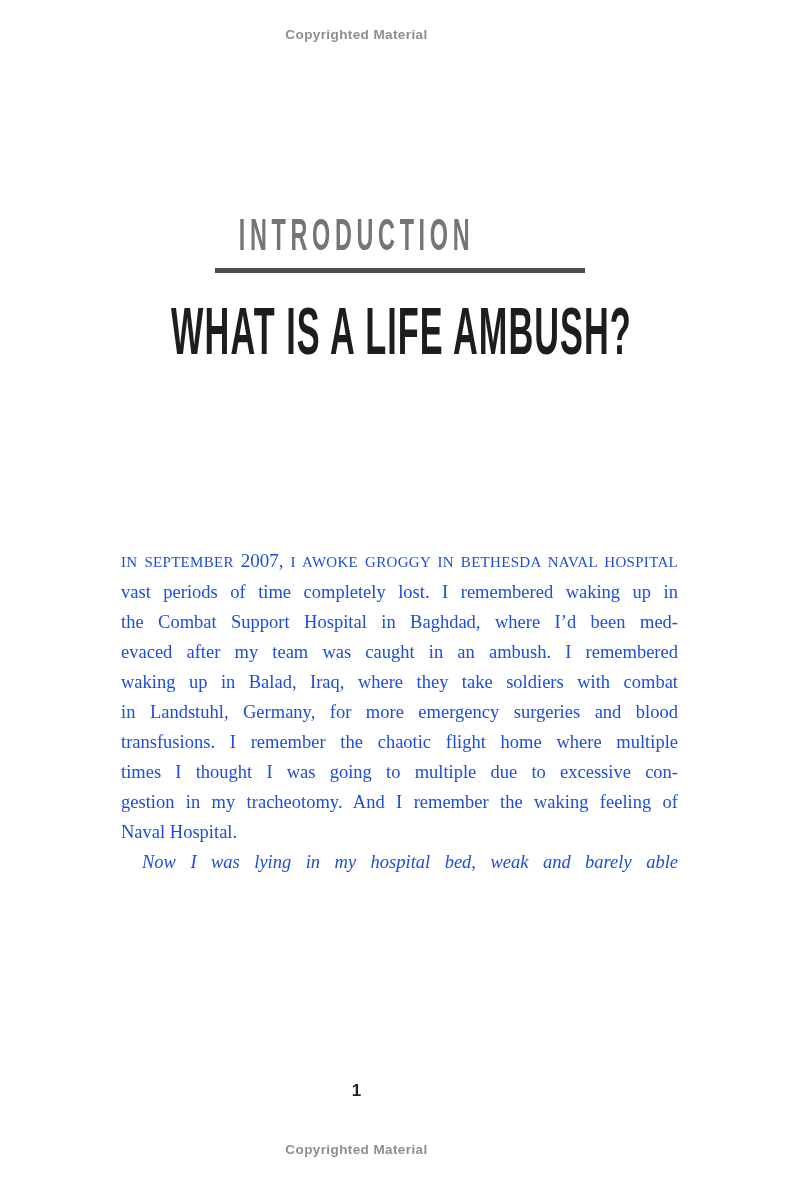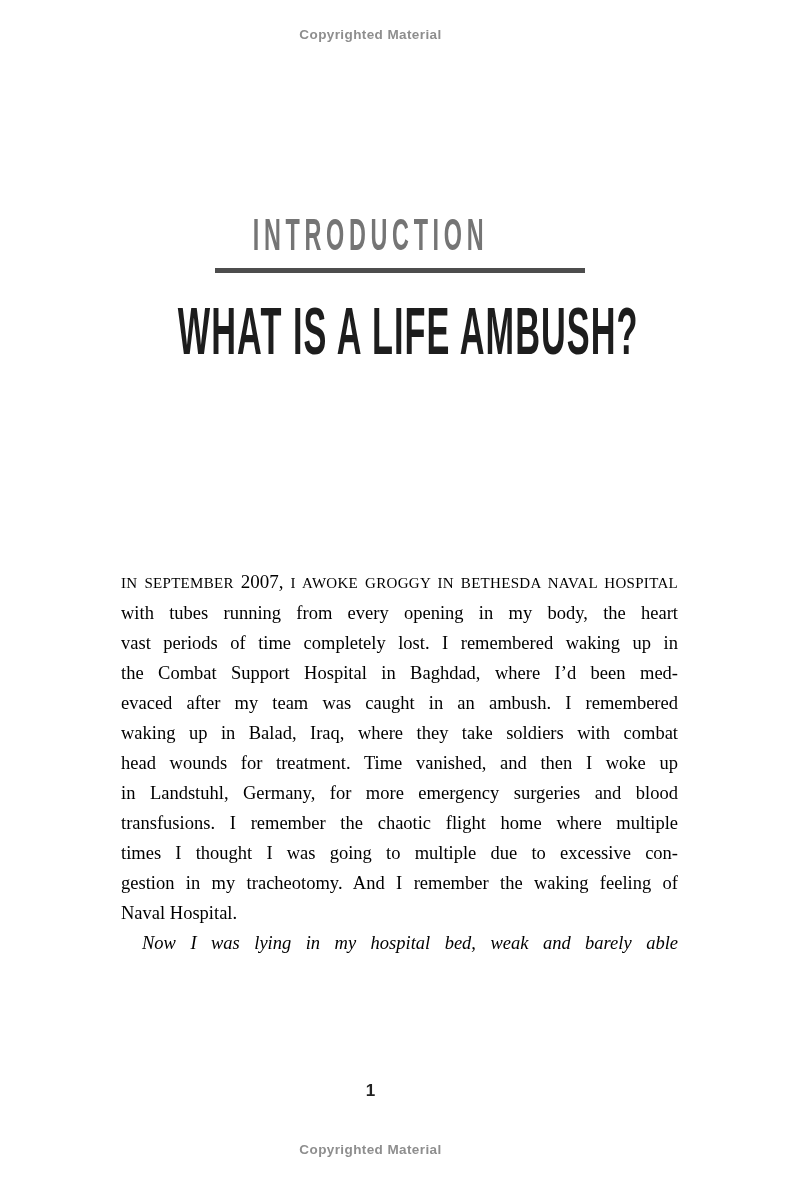--- a/index.html
+++ b/index.html
@@ -3,21 +3,20 @@
 <meta charset="utf-8">
 <style>
   html, body { margin: 0; padding: 0; background: #ffffff; }
   .page {
     position: relative;
     width: 713px;
     height: 1184px;
     background: #ffffff;
     overflow: hidden;
     font-family: "Liberation Serif", serif;
-    padding-left: 28px;
   }
   .copyright {
     position: absolute;
     left: 0; right: 0;
     text-align: center;
     font-family: "Liberation Sans", sans-serif;
     font-weight: 700;
     font-size: 13.5px;
     letter-spacing: 0.4px;
     color: #8e8e8e;
@@ -59,23 +58,22 @@
     letter-spacing: 2px;
     color: #1d1d1d;
     transform: scaleX(0.52);
     white-space: nowrap;
   }
   .body-text {
     position: absolute;
     left: 121px;
     top: 546px;
     width: 557px;
-    color: #000000;
+    color: #1d4ed8;
     font-size: 18.5px;
-    margin-top: 21px;
   }
   .line {
     line-height: 30px;
     text-align: justify;
     text-align-last: justify;
   }
   .line.pend { text-align-last: left; }
   .line.indent { text-indent: 21px; font-style: italic; }
   .line.sc {
     font-size: 15px;
@@ -105,26 +103,24 @@
   <div class="copyright top">Copyrighted Material</div>
 
   <div class="intro-heading">INTRODUCTION</div>
 
   <div class="heading-rule"></div>
 
   <div class="chapter-title">WHAT IS A LIFE AMBUSH?</div>
 
   <div class="body-text">
       <div class="line sc"><span>IN SEPTEMBER </span><span class="lining">2007,</span><span> I AWOKE GROGGY IN BETHESDA NAVAL HOSPITAL</span></div>
-      <div class="line">with tubes running from every opening in my body, the heart</div>
       <div class="line">vast periods of time completely lost. I remembered waking up in</div>
       <div class="line">the Combat Support Hospital in Baghdad, where I’d been med-</div>
       <div class="line">evaced after my team was caught in an ambush. I remembered</div>
       <div class="line">waking up in Balad, Iraq, where they take soldiers with combat</div>
-      <div class="line">head wounds for treatment. Time vanished, and then I woke up</div>
       <div class="line">in Landstuhl, Germany, for more emergency surgeries and blood</div>
       <div class="line">transfusions. I remember the chaotic flight home where multiple</div>
       <div class="line">times I thought I was going to multiple due to excessive con-</div>
       <div class="line">gestion in my tracheotomy. And I remember the waking feeling of</div>
       <div class="line pend">Naval Hospital.</div>
       <div class="line indent">Now I was lying in my hospital bed, weak and barely able</div>
     </div>
 
   <div class="page-number">1</div>
 

